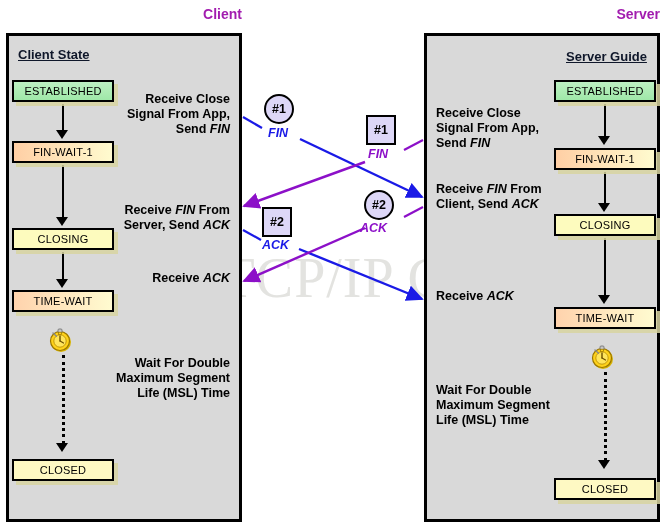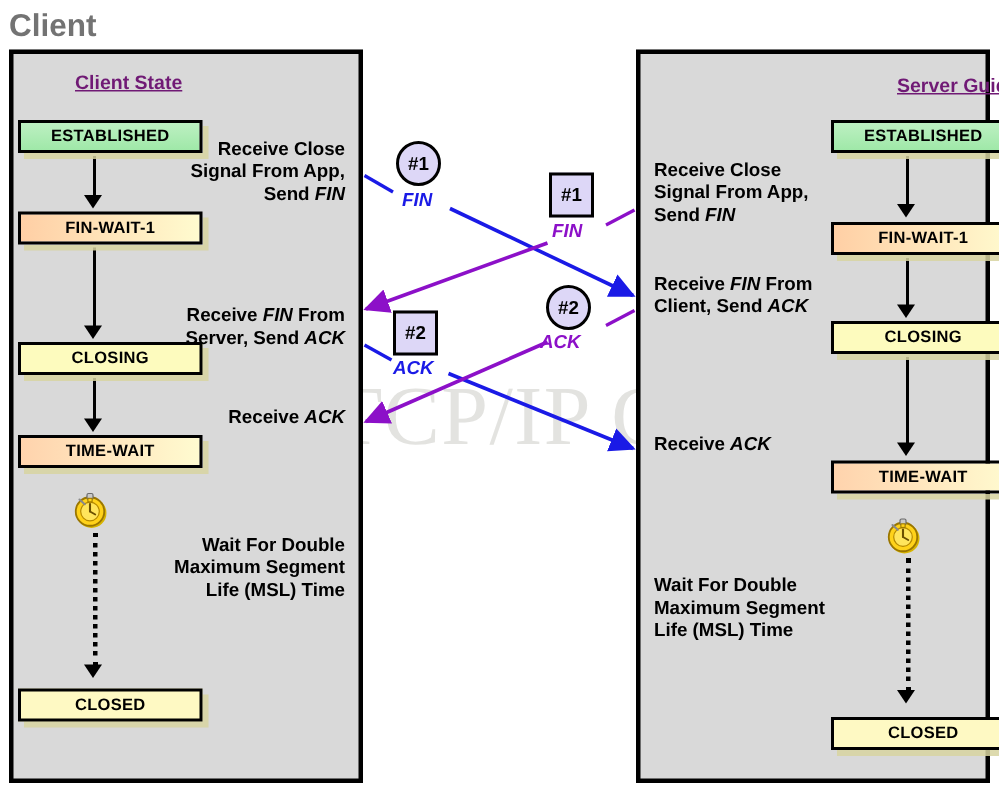--- a/index.html
+++ b/index.html
@@ -30,60 +30,59 @@
     color: #e3e3e0;
     letter-spacing: 1px;
     white-space: nowrap;
     z-index: 1;
     user-select: none;
   }
 
   
   .party-title {
     position: absolute;
-    font-size: 21px;
-    font-weight: bold;
-    color: #737373;
-    text-align: left;
+    font-size: 14px;
+    font-weight: bold;
+    color: #a21caf;
+    text-align: right;
     z-index: 6;
   }
   #title-client { left: 6px;   top: 6px;  width: 236px; }
   #title-server { left: 424px; top: 6px;  width: 236px; }
 
   
   .panel {
     position: absolute;
     background: #d9d9d9;
     border: 3px solid #000;
     box-sizing: border-box;
     z-index: 2;
   }
   #panel-client { left: 6px;   top: 33px; width: 236px; height: 489px; }
   #panel-server { left: 424px; top: 33px; width: 236px; height: 489px; }
 
   .panel-label {
     position: absolute;
     font-size: 13px;
     font-weight: bold;
-    color: #701a75;
+    color: #0f172a;
     text-decoration: underline;
     white-space: nowrap;
     z-index: 6;
-    margin-left: 32px;
   }
 
   
   .state {
     position: absolute;
     height: 22px;
-    width: 123px;
+    width: 102px;
     border: 2.5px solid #000;
     box-sizing: border-box;
     font-size: 11px;
-    font-weight: bold;
+    font-weight: normal;
     color: #000;
     display: flex;
     align-items: center;
     justify-content: center;
     letter-spacing: 0.2px;
     z-index: 6;
     box-shadow: 4px 4px 0 rgba(215,212,160,0.85);
   }
   .st-established { background: linear-gradient(to bottom, #bdf0c2, #9fe8a8); }
   .st-finwait     { background: linear-gradient(to right, #ffcfa5, #fffbcf); }
@@ -155,20 +154,21 @@
   #arrow-layer { position: absolute; left:0; top:0; z-index: 4; }
 </style>
 </head>
 <body>
 
 <div id="canvas">
 
   <div id="watermark">The TCP/IP Guide</div>
 
   <div class="party-title" id="title-client">Client</div>
+  <div class="party-title" id="title-server">Server</div>
 
   <div class="panel" id="panel-client"></div>
 
   <div class="panel-label" style="left:18px; top:47px;">Client State</div>
 
   <div class="state st-established" style="left:12px; top:80px;">ESTABLISHED</div>
   <div class="state st-finwait" style="left:12px; top:141px;">FIN-WAIT-1</div>
   <div class="state st-closing" style="left:12px; top:228px;">CLOSING</div>
   <div class="state st-timewait" style="left:12px; top:290px;">TIME-WAIT</div>
   <div class="state st-closed" style="left:12px; top:459px;">CLOSED</div>

